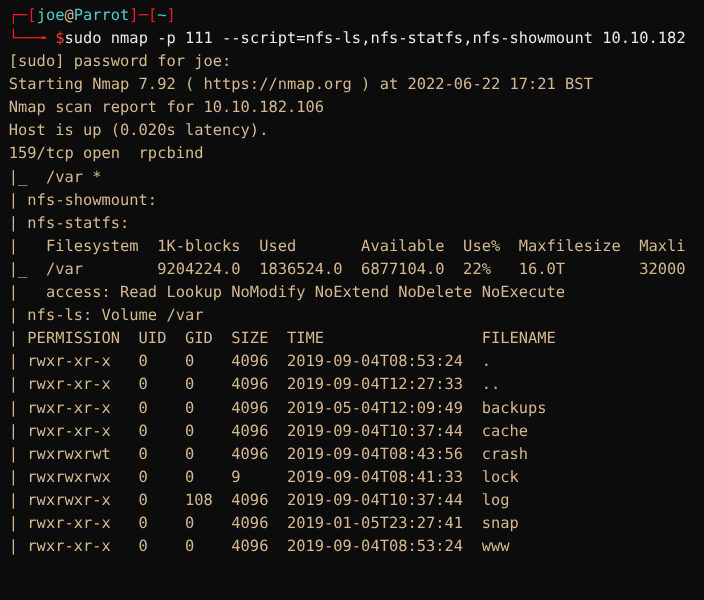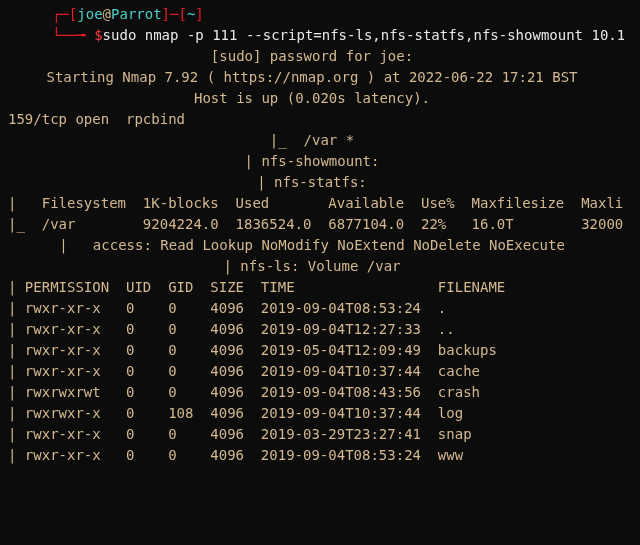--- a/index.html
+++ b/index.html
@@ -12,54 +12,56 @@
       color: #d4b890;
       width: 624px;
       height: 537px;
       box-sizing: border-box;
     }
     .red { color: #ed1c24; }
     .green { color: #4dd0c9; }
     .yellow { color: #d4b890; }
     .white { color: #e8e8e8; }
     .bright-red { color: #ff3b3b; }
-    .prompt-line { white-space: nowrap; margin-left: 44px; }
-    .line { white-space: pre; text-align: center; }
+    .prompt-line { white-space: nowrap; }
+    .line { white-space: pre; }
     .header-row, .data-row { white-space: pre; }
     .port-table { white-space: pre; }
   </style>
 </head>
 <body>
 
 <div>
   <div class="prompt-line">
     <span class="red">┌─[</span><span class="green">joe</span><span class="yellow">@</span><span class="green">Parrot</span><span class="red">]─[</span><span class="green">~</span><span class="red">]</span>
   </div>
   <div class="prompt-line">
     <span class="red">└──╼ </span><span class="bright-red">$</span><span class="white">sudo nmap -p 111 --script=nfs-ls,nfs-statfs,nfs-showmount 10.10.182.106</span>
   </div>
   <div class="line">[sudo] password for joe:</div>
   <div class="line">Starting Nmap 7.92 ( https://nmap.org ) at 2022-06-22 17:21 BST</div>
+  <div class="line">Nmap scan report for 10.10.182.106</div>
   <div class="line">Host is up (0.020s latency).</div>
   <div class="line"></div>
   <div class="port-table">159/tcp open  rpcbind</div>
   <div class="line">|_  /var *</div>
   <div class="line">| nfs-showmount:</div>
   <div class="line">| nfs-statfs:</div>
   <div class="header-row">|   Filesystem  1K-blocks  Used       Available  Use%  Maxfilesize  Maxlink</div>
   <div class="data-row">|_  /var        9204224.0  1836524.0  6877104.0  22%   16.0T        32000</div>
   <div class="line">|   access: Read Lookup NoModify NoExtend NoDelete NoExecute</div>
   <div class="line">| nfs-ls: Volume /var</div>
   <div class="header-row">| PERMISSION  UID  GID  SIZE  TIME                 FILENAME</div>
   <div id="ls-rows">
       <div class="data-row">| rwxr-xr-x   0    0    4096  2019-09-04T08:53:24  .</div>
       <div class="data-row">| rwxr-xr-x   0    0    4096  2019-09-04T12:27:33  ..</div>
       <div class="data-row">| rwxr-xr-x   0    0    4096  2019-05-04T12:09:49  backups</div>
       <div class="data-row">| rwxr-xr-x   0    0    4096  2019-09-04T10:37:44  cache</div>
       <div class="data-row">| rwxrwxrwt   0    0    4096  2019-09-04T08:43:56  crash</div>
+      <div class="data-row">| rwxrwxrwx   0    0    9     2019-09-04T08:41:33  lock</div>
       <div class="data-row">| rwxrwxr-x   0    108  4096  2019-09-04T10:37:44  log</div>
-      <div class="data-row">| rwxr-xr-x   0    0    4096  2019-03-29T23:27:41  snap</div>
+      <div class="data-row">| rwxr-xr-x   0    0    4096  2019-01-05T23:27:41  snap</div>
       <div class="data-row">| rwxr-xr-x   0    0    4096  2019-09-04T08:53:24  www</div>
     </div>
 
   <div class="line"></div>
 
 </div>
 
 </body></html>

